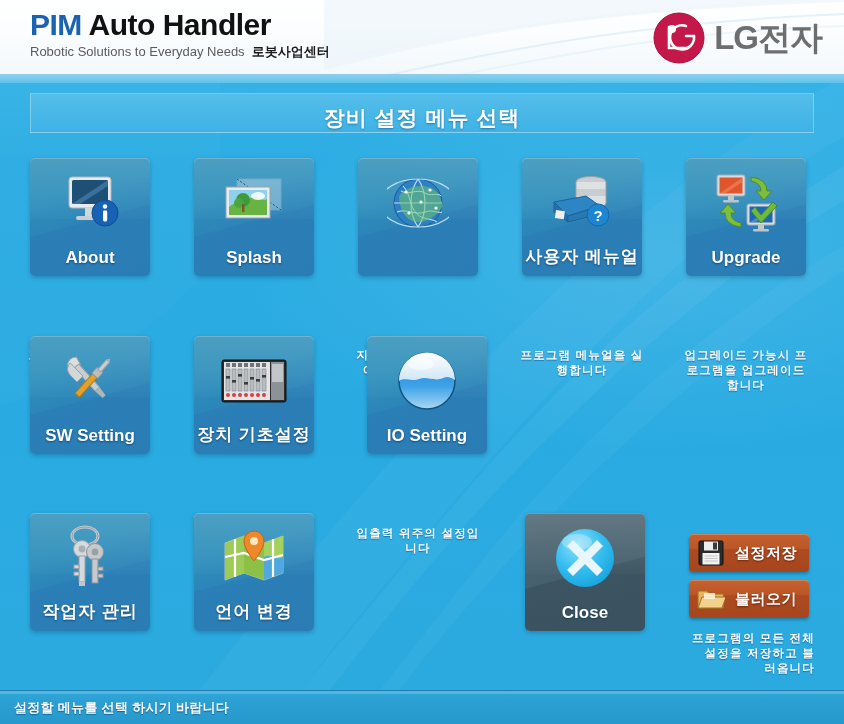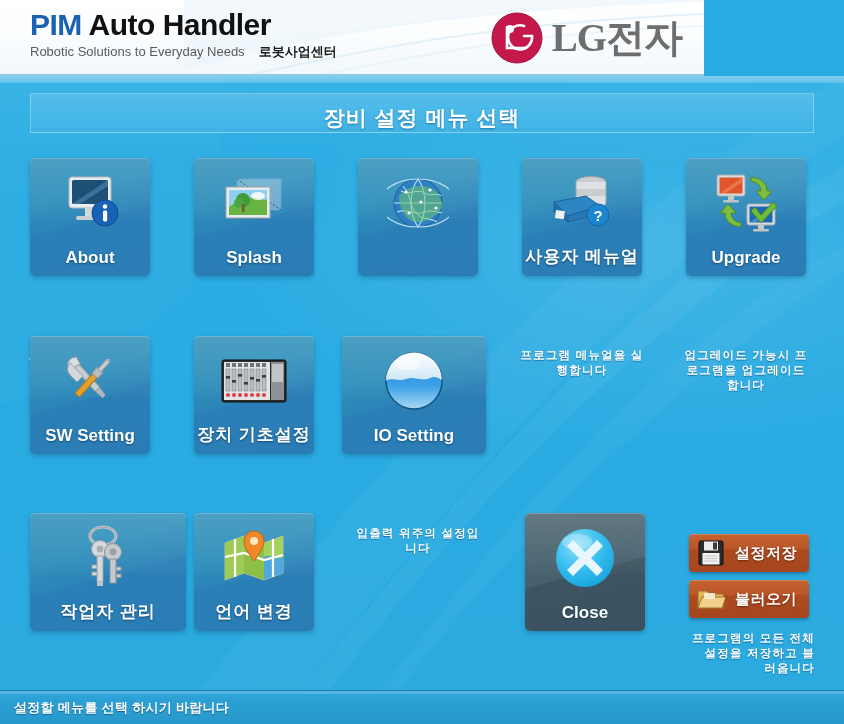--- a/index.html
+++ b/index.html
@@ -7,35 +7,35 @@
   body{
     width:844px;height:724px;overflow:hidden;
     font-family:"Liberation Sans","DejaVu Sans",sans-serif;
     background:#29ABE2;
     -webkit-font-smoothing:antialiased;
   }
   #app{position:relative;width:844px;height:724px;overflow:hidden;}
 
   
   .header{
-    position:absolute;left:0;top:0;width:704px;height:76px;
+    position:absolute;left:0;top:0;width:844px;height:76px;
     background:linear-gradient(180deg,#ffffff 0%,#fbfdfe 45%,#f2f8fc 100%);
     overflow:hidden;
   }
   .header .swoosh{position:absolute;right:0;top:0;width:520px;height:76px;opacity:.55;}
   .brand{position:absolute;left:30px;top:8px;}
   .brand-title{font-size:30px;font-weight:bold;letter-spacing:-0.5px;line-height:34px;white-space:nowrap;}
   .brand-title .pim{color:#1B63B0;}
   .brand-title .rest{color:#111;}
   .brand-sub{margin-top:1px;line-height:16px;white-space:nowrap;}
   .brand-sub .eng{font-size:13px;color:#5b5b5b;}
-  .brand-sub .kor{font-size:13px;color:#1a1a1a;font-weight:bold;margin-left:14px;}
+  .brand-sub .kor{font-size:13px;color:#1a1a1a;font-weight:bold;margin-left:7px;}
   .lg-logo{position:absolute;right:22px;top:12px;display:flex;align-items:center;gap:9px;}
   .lg-mark{width:52px;height:52px;position:relative;}
-  .lg-text{font-size:39px;font-weight:bold;color:#6E6E6E;letter-spacing:-1px;line-height:36px;font-family:Liberation Serif, serif;}
+  .lg-text{font-size:33px;font-weight:bold;color:#6E6E6E;letter-spacing:-1px;line-height:36px;}
 
   
   .content{
     position:absolute;left:0;top:76px;width:844px;height:614px;
     background:
       radial-gradient(ellipse 700px 320px at 78% 30%, rgba(255,255,255,.10) 0%, rgba(255,255,255,0) 60%),
       linear-gradient(180deg,#35B3E6 0%,#2CADE3 14%,#29ABE2 55%,#2BAADF 100%);
     overflow:hidden;
   }
   .content .wave{position:absolute;left:0;top:0;width:844px;height:614px;opacity:.5;}
@@ -331,21 +331,21 @@
               <circle cx="33" cy="41" r="2"></circle>
               <circle cx="39" cy="41" r="2"></circle>
             <circle cx="45" cy="41" r="2"></circle>
           </g>
         </svg>
       </div>
       <div class="tlabel kor">장치 기초설정</div>
     </div>
     <div class="caption" style="left:185px;top:450px;">사용중인 HW의 설정<br>입니다.</div>
 
-    <div class="tile" style="left:342px;top:260px;padding-left:24px;">
+    <div class="tile" style="left:367px;top:260px;">
       <div class="ticon">
         <svg width="64" height="64" viewBox="0 0 64 64">
           <defs>
             <linearGradient id="sphTop" x1="0" y1="0" x2="0" y2="1">
               <stop offset="0%" stop-color="#FFFFFF"></stop>
                 <stop offset="100%" stop-color="#CFE6F5"></stop>
             </linearGradient>
             <linearGradient id="sphBot" x1="0" y1="0" x2="0" y2="1">
               <stop offset="0%" stop-color="#1D7FD6"></stop>
                 <stop offset="60%" stop-color="#3FA3E8"></stop>
@@ -354,21 +354,21 @@
           </defs>
           <circle cx="32" cy="32" r="28" fill="url(#sphBot)" stroke="#14557F" stroke-width="1.5"></circle>
           <path d="M4 32 C10 28 16 33 24 30 C32 27 40 33 48 29 C54 26 58 30 60 31 A28 28 0 0 0 4 32 Z" fill="url(#sphTop)"></path>
           <ellipse cx="26" cy="15" rx="13" ry="6" fill="#ffffff" opacity=".5"></ellipse>
         </svg>
       </div>
       <div class="tlabel">IO Setting</div>
     </div>
     <div class="caption" style="left:349px;top:450px;">입출력 위주의 설정입<br>니다</div>
 
-    <div class="tile" style="left:30px;top:437px;padding-left:36px;">
+    <div class="tile" style="left:30px;top:437px;">
       <div class="ticon">
         <svg width="60" height="66" viewBox="0 0 60 66">
           <ellipse cx="25" cy="11" rx="13" ry="9" fill="none" stroke="#C3C8CC" stroke-width="3"></ellipse>
           <ellipse cx="25" cy="11" rx="13" ry="9" fill="none" stroke="#9AA0A5" stroke-width="1"></ellipse>
           <g>
             <circle cx="22" cy="24" r="8.5" fill="#D6DADD" stroke="#9AA0A5"></circle>
             <circle cx="22" cy="24" r="3.4" fill="#A8AEB2"></circle>
             <rect x="19" y="31" width="6" height="26" fill="#D6DADD" stroke="#9AA0A5"></rect>
             <rect x="14" y="40" width="5" height="3.6" fill="#D6DADD" stroke="#9AA0A5"></rect>
             <rect x="14" y="47" width="5" height="3.6" fill="#D6DADD" stroke="#9AA0A5"></rect>

